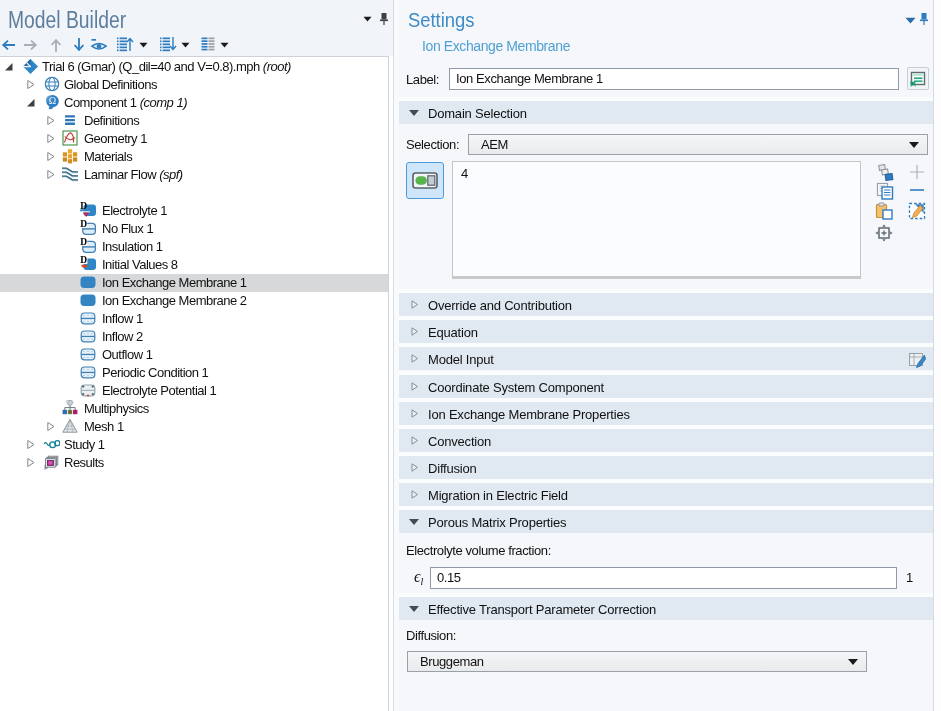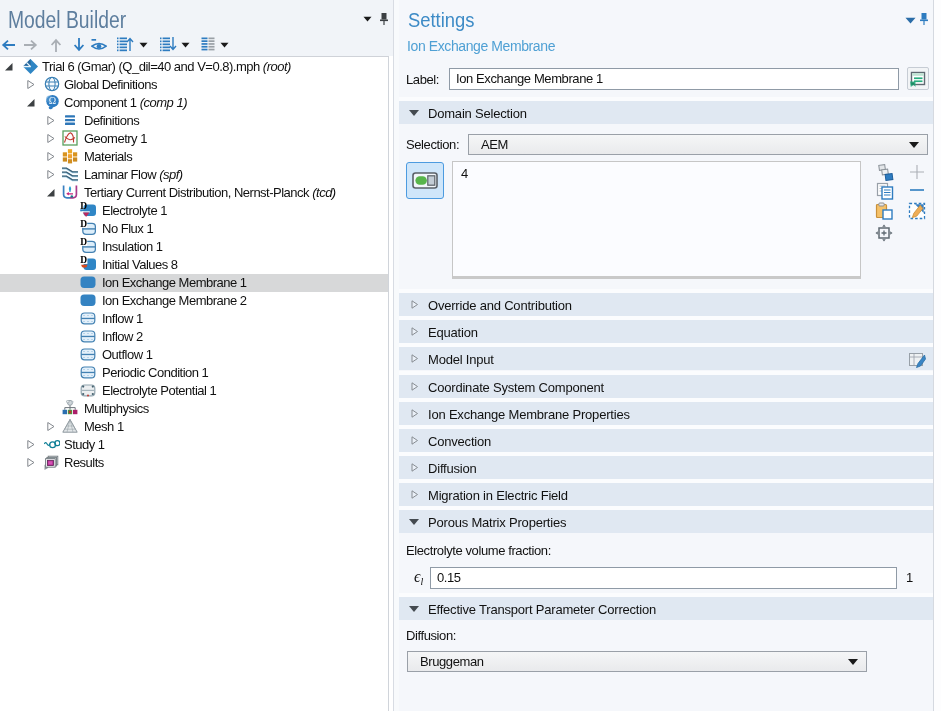--- a/index.html
+++ b/index.html
@@ -19,21 +19,21 @@
 .trow .lbl { position:absolute; top:2px; font-size:13px; white-space:nowrap; color:#111; letter-spacing:-0.5px; }
 .trow .sfx { font-style:italic; }
 .ticon { position:absolute; top:1px; width:16px; height:16px; }
 .texp { position:absolute; top:5px; width:9px; height:9px; }
 .selrow { position:absolute; left:0; width:388px; height:18px; background:#d7d8d9; }
 
 
 #right { position:absolute; left:399px; top:0; width:535px; height:711px; background:#f5f7fb; border-right:1px solid #d5d9e0; }
 #rightpad { position:absolute; left:934px; top:0; width:7px; height:711px; background:#fdfdfe; }
 #stitle { position:absolute; left:9px; top:10px; font-size:20px; line-height:1; color:#3d8bc6; transform:scaleX(0.92); transform-origin:0 0; white-space:nowrap; }
-#ssub { position:absolute; left:8px; top:38px; font-size:14px; letter-spacing:-0.4px; color:#4fa0d4; white-space:nowrap; }
+#ssub { position:absolute; left:23px; top:38px; font-size:14px; letter-spacing:-0.4px; color:#4fa0d4; white-space:nowrap; }
 .sect { position:absolute; left:0; width:534px; height:23px; background:#e0e8f2; }
 .sect .stxt { position:absolute; left:29px; top:5px; font-size:13px; color:#111; letter-spacing:-0.2px; white-space:nowrap; }
 .lab { position:absolute; font-size:13px; color:#111; white-space:nowrap; letter-spacing:-0.4px; }
 .tinput { position:absolute; background:#ffffff; border:1px solid #8f9aa6; font-size:13px; color:#111; line-height:19px; padding-left:6px; white-space:nowrap; letter-spacing:-0.4px; }
 .combo { position:absolute; height:21px; background:linear-gradient(#f5f6f7,#e9eaec); border:1px solid #9aa0a8; font-size:13px; color:#111; line-height:19px; padding-left:12px; letter-spacing:-0.4px; }
 .combo .arr { position:absolute; right:8px; top:7px; width:0; height:0; border-left:5px solid transparent; border-right:5px solid transparent; border-top:6px solid #1a1a1a; }
 .exp-open { width:0; height:0; border-left:5.5px solid transparent; border-right:5.5px solid transparent; border-top:6px solid #444a50; }
 </style>
 </head>
 <body>
@@ -252,38 +252,20 @@
             <rect x="0.8" y="4.3" width="4.2" height="4.2" fill="#d9941f"></rect>
             <rect x="11" y="4.3" width="4.2" height="4.2" fill="#d9941f"></rect>
             <rect x="5.9" y="6.2" width="4.2" height="4.2" fill="#f0a12c"></rect>
             <rect x="0.8" y="9.4" width="4.2" height="4.2" fill="#cc8a1d"></rect>
             <rect x="11" y="9.4" width="4.2" height="4.2" fill="#cc8a1d"></rect>
             <rect x="5.9" y="11.2" width="4.2" height="4.2" fill="#d28e20"></rect>
           </svg>
         </div>
         <div class="lbl" style="left:84px">Materials</div>
       </div>
-<div class="trow" style="top:126px">
-        <div class="texp" style="left:46px">
-          <svg width="9" height="9" viewBox="0 0 9 9" style="">
-            <polygon points="8.5,1 8.5,8.5 1,8.5" fill="#3c4043"></polygon>
-          </svg>
-        </div>
-        <div class="ticon" style="left:62px">
-          <svg width="16" height="16" viewBox="0 0 16 16" style="">
-            <path d="M1.6,1.5 L1.6,10.5 Q1.6,13.8 5,13.8 L8,13.8" fill="none" stroke="#3a7fc0" stroke-width="1.7"></path>
-            <path d="M14.4,1.5 L14.4,10.5 Q14.4,13.8 11,13.8 L8,13.8" fill="none" stroke="#a93a8c" stroke-width="1.7"></path>
-            <path d="M8,2 Q10.4,5.3 8,7.3 Q5.6,5.3 8,2 Z" fill="#2d9fd4"></path>
-            <path d="M8,6.2 L8,8" stroke="#2d9fd4" stroke-width="1.2"></path>
-            <path d="M11,9.2 L6.8,9.2 L6.8,8 L4.2,9.8 L6.8,11.6 L6.8,10.4 L11,10.4 Z" fill="#c2247c"></path>
-            <path d="M9.8,11.2 L9.8,13.8 M8.5,12.5 L11.1,12.5" stroke="#1b7a8a" stroke-width="1.3"></path>
-          </svg>
-        </div>
-        <div class="lbl" style="left:84px">Tertiary Current Distribution, Nernst-Planck <span class="sfx">(tcd)</span></div>
-      </div>
 <div class="trow" style="top:144px">
         <div class="ticon" style="left:80px">
           <svg width="16" height="16" viewBox="0 0 16 16" style="">
             <rect x="3.5" y="2.5" width="12.5" height="11.5" rx="3" fill="#2f86c6"></rect>
             <rect x="0.2" y="7.3" width="6" height="2" fill="#2f86c6"></rect>
             <rect x="2.2" y="9.3" width="7.6" height="1.2" fill="#fdfdfd"></rect>
             <polygon points="2.8,10.4 9.4,10.4 6.1,15" fill="#bd2a5e"></polygon>
             <text x="0.2" y="7.2" font-family="Liberation Serif" font-size="9.5" font-weight="bold" fill="#000000">D</text>
           </svg>
         </div>

